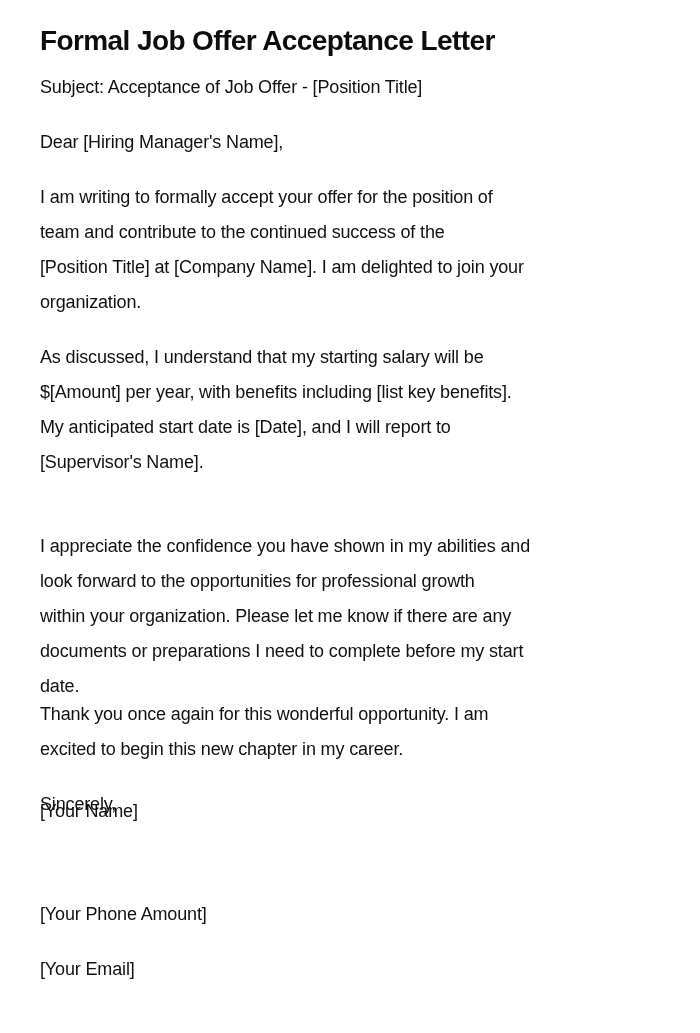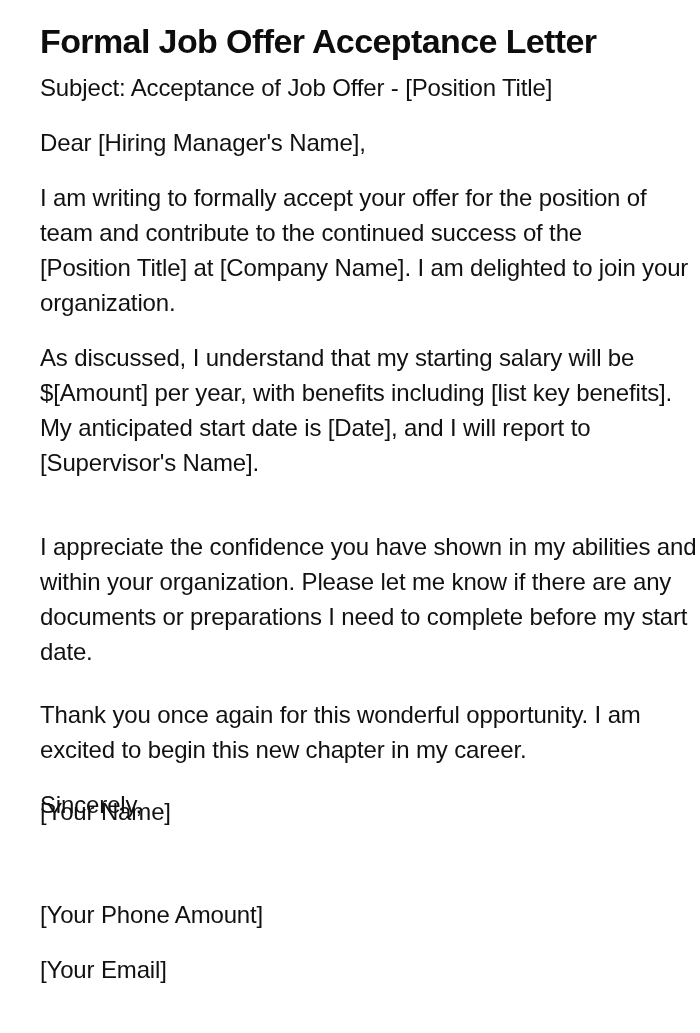--- a/index.html
+++ b/index.html
@@ -1,21 +1,21 @@
 <!DOCTYPE html>
 <html><head>
 <meta charset="utf-8">
 <style>
   html, body { margin: 0; padding: 0; background: #ffffff; }
   body { width: 700px; height: 1033px; overflow: hidden; position: relative;
          font-family: "Liberation Sans", sans-serif; color: #111111; }
   .page { position: absolute; left: 40px; top: 0; width: 640px; }
-  .title { position: absolute; top: 24px; left: 0; font-size: 34px; font-weight: bold;
+  .title { position: absolute; top: 24px; left: 0; font-size: 28px; font-weight: bold;
            letter-spacing: -0.6px; line-height: 34px; white-space: nowrap; color: #0d0d0d; }
-  .para { position: absolute; left: 0; font-size: 24px; line-height: 35px; letter-spacing: -0.15px; }
+  .para { position: absolute; left: 0; font-size: 18px; line-height: 35px; letter-spacing: -0.15px; }
   .line { display: block; white-space: nowrap; }
 </style>
 </head>
 <body>
 
 <div class="page">
   <div class="title">Formal Job Offer Acceptance Letter</div>
   <div id="paras">
       <div class="para" style="top: 70px;">
         <span class="line">Subject: Acceptance of Job Offer - [Position Title]</span>
@@ -30,20 +30,21 @@
         <span class="line">organization.</span>
       </div>
       <div class="para" style="top: 340px;">
         <span class="line">As discussed, I understand that my starting salary will be</span>
         <span class="line">$[Amount] per year, with benefits including [list key benefits].</span>
         <span class="line">My anticipated start date is [Date], and I will report to</span>
         <span class="line">[Supervisor's Name].</span>
       </div>
       <div class="para" style="top: 501px; margin-top: 28px;">
         <span class="line">I appreciate the confidence you have shown in my abilities and</span>
+        <span class="line">look forward to the opportunities for professional growth</span>
         <span class="line">within your organization. Please let me know if there are any</span>
         <span class="line">documents or preparations I need to complete before my start</span>
         <span class="line">date.</span>
       </div>
       <div class="para" style="top: 697px;">
         <span class="line">Thank you once again for this wonderful opportunity. I am</span>
         <span class="line">excited to begin this new chapter in my career.</span>
       </div>
       <div class="para" style="top: 787px;">
         <span class="line">Sincerely,</span>

